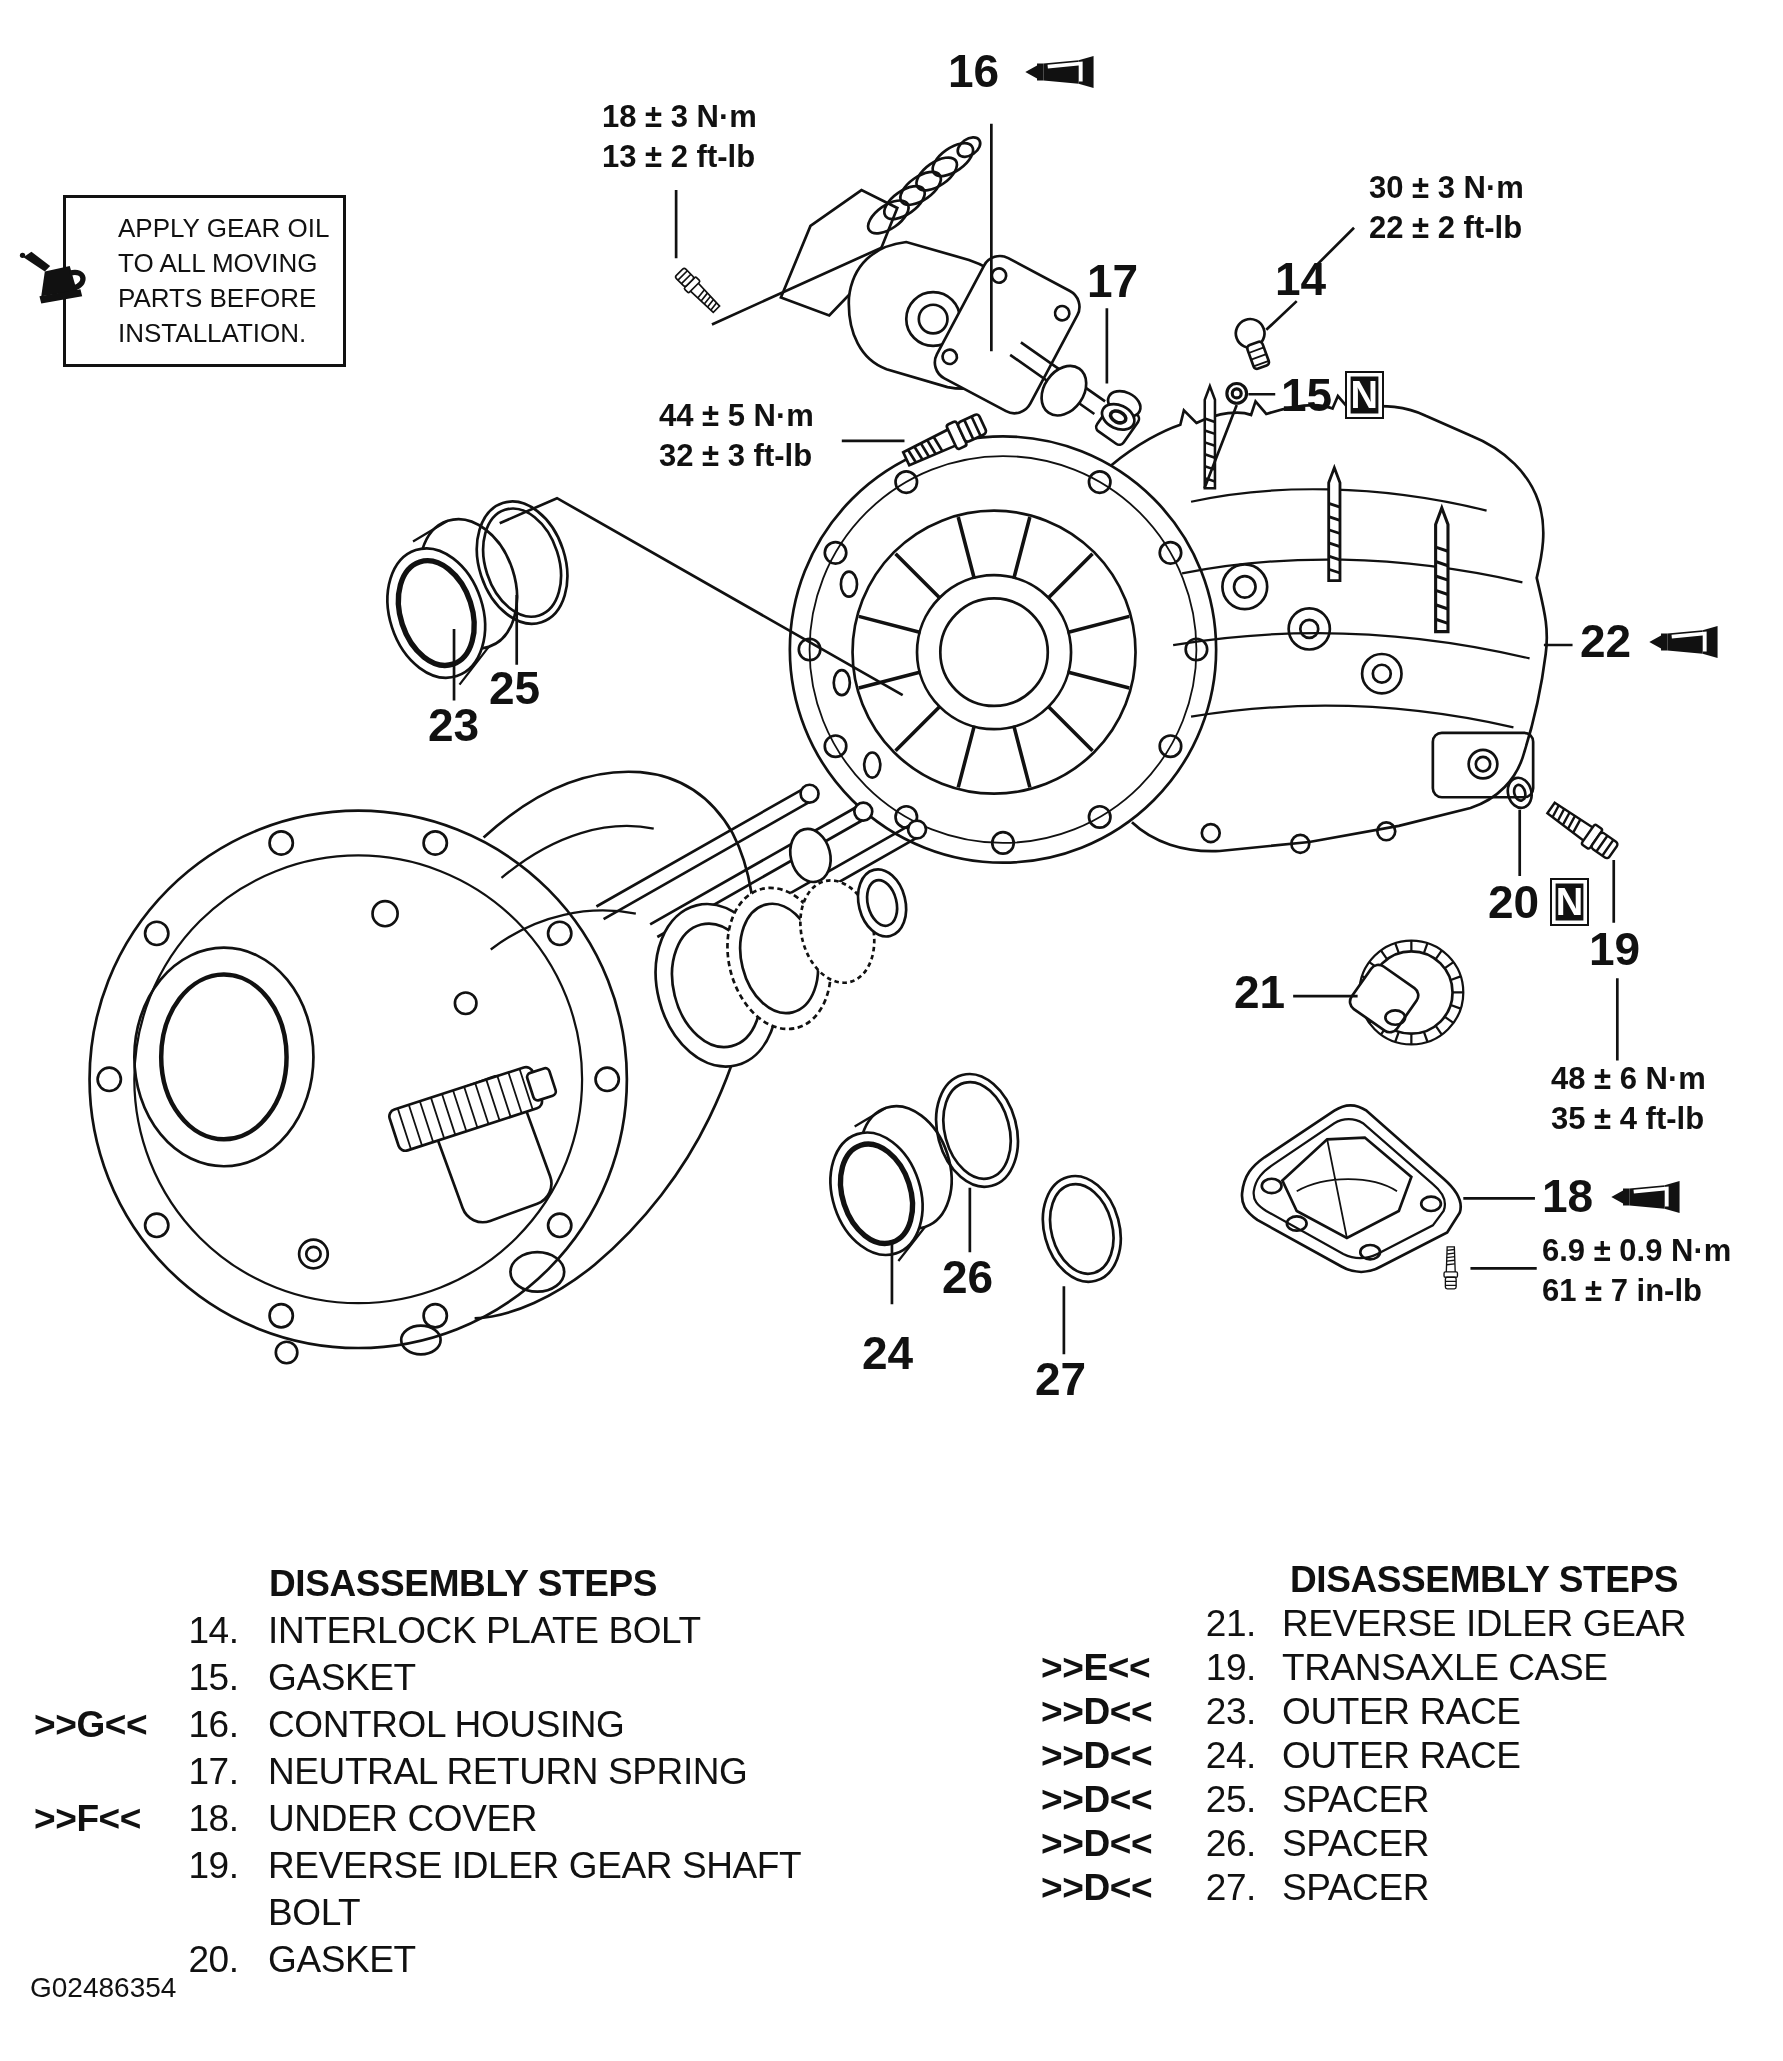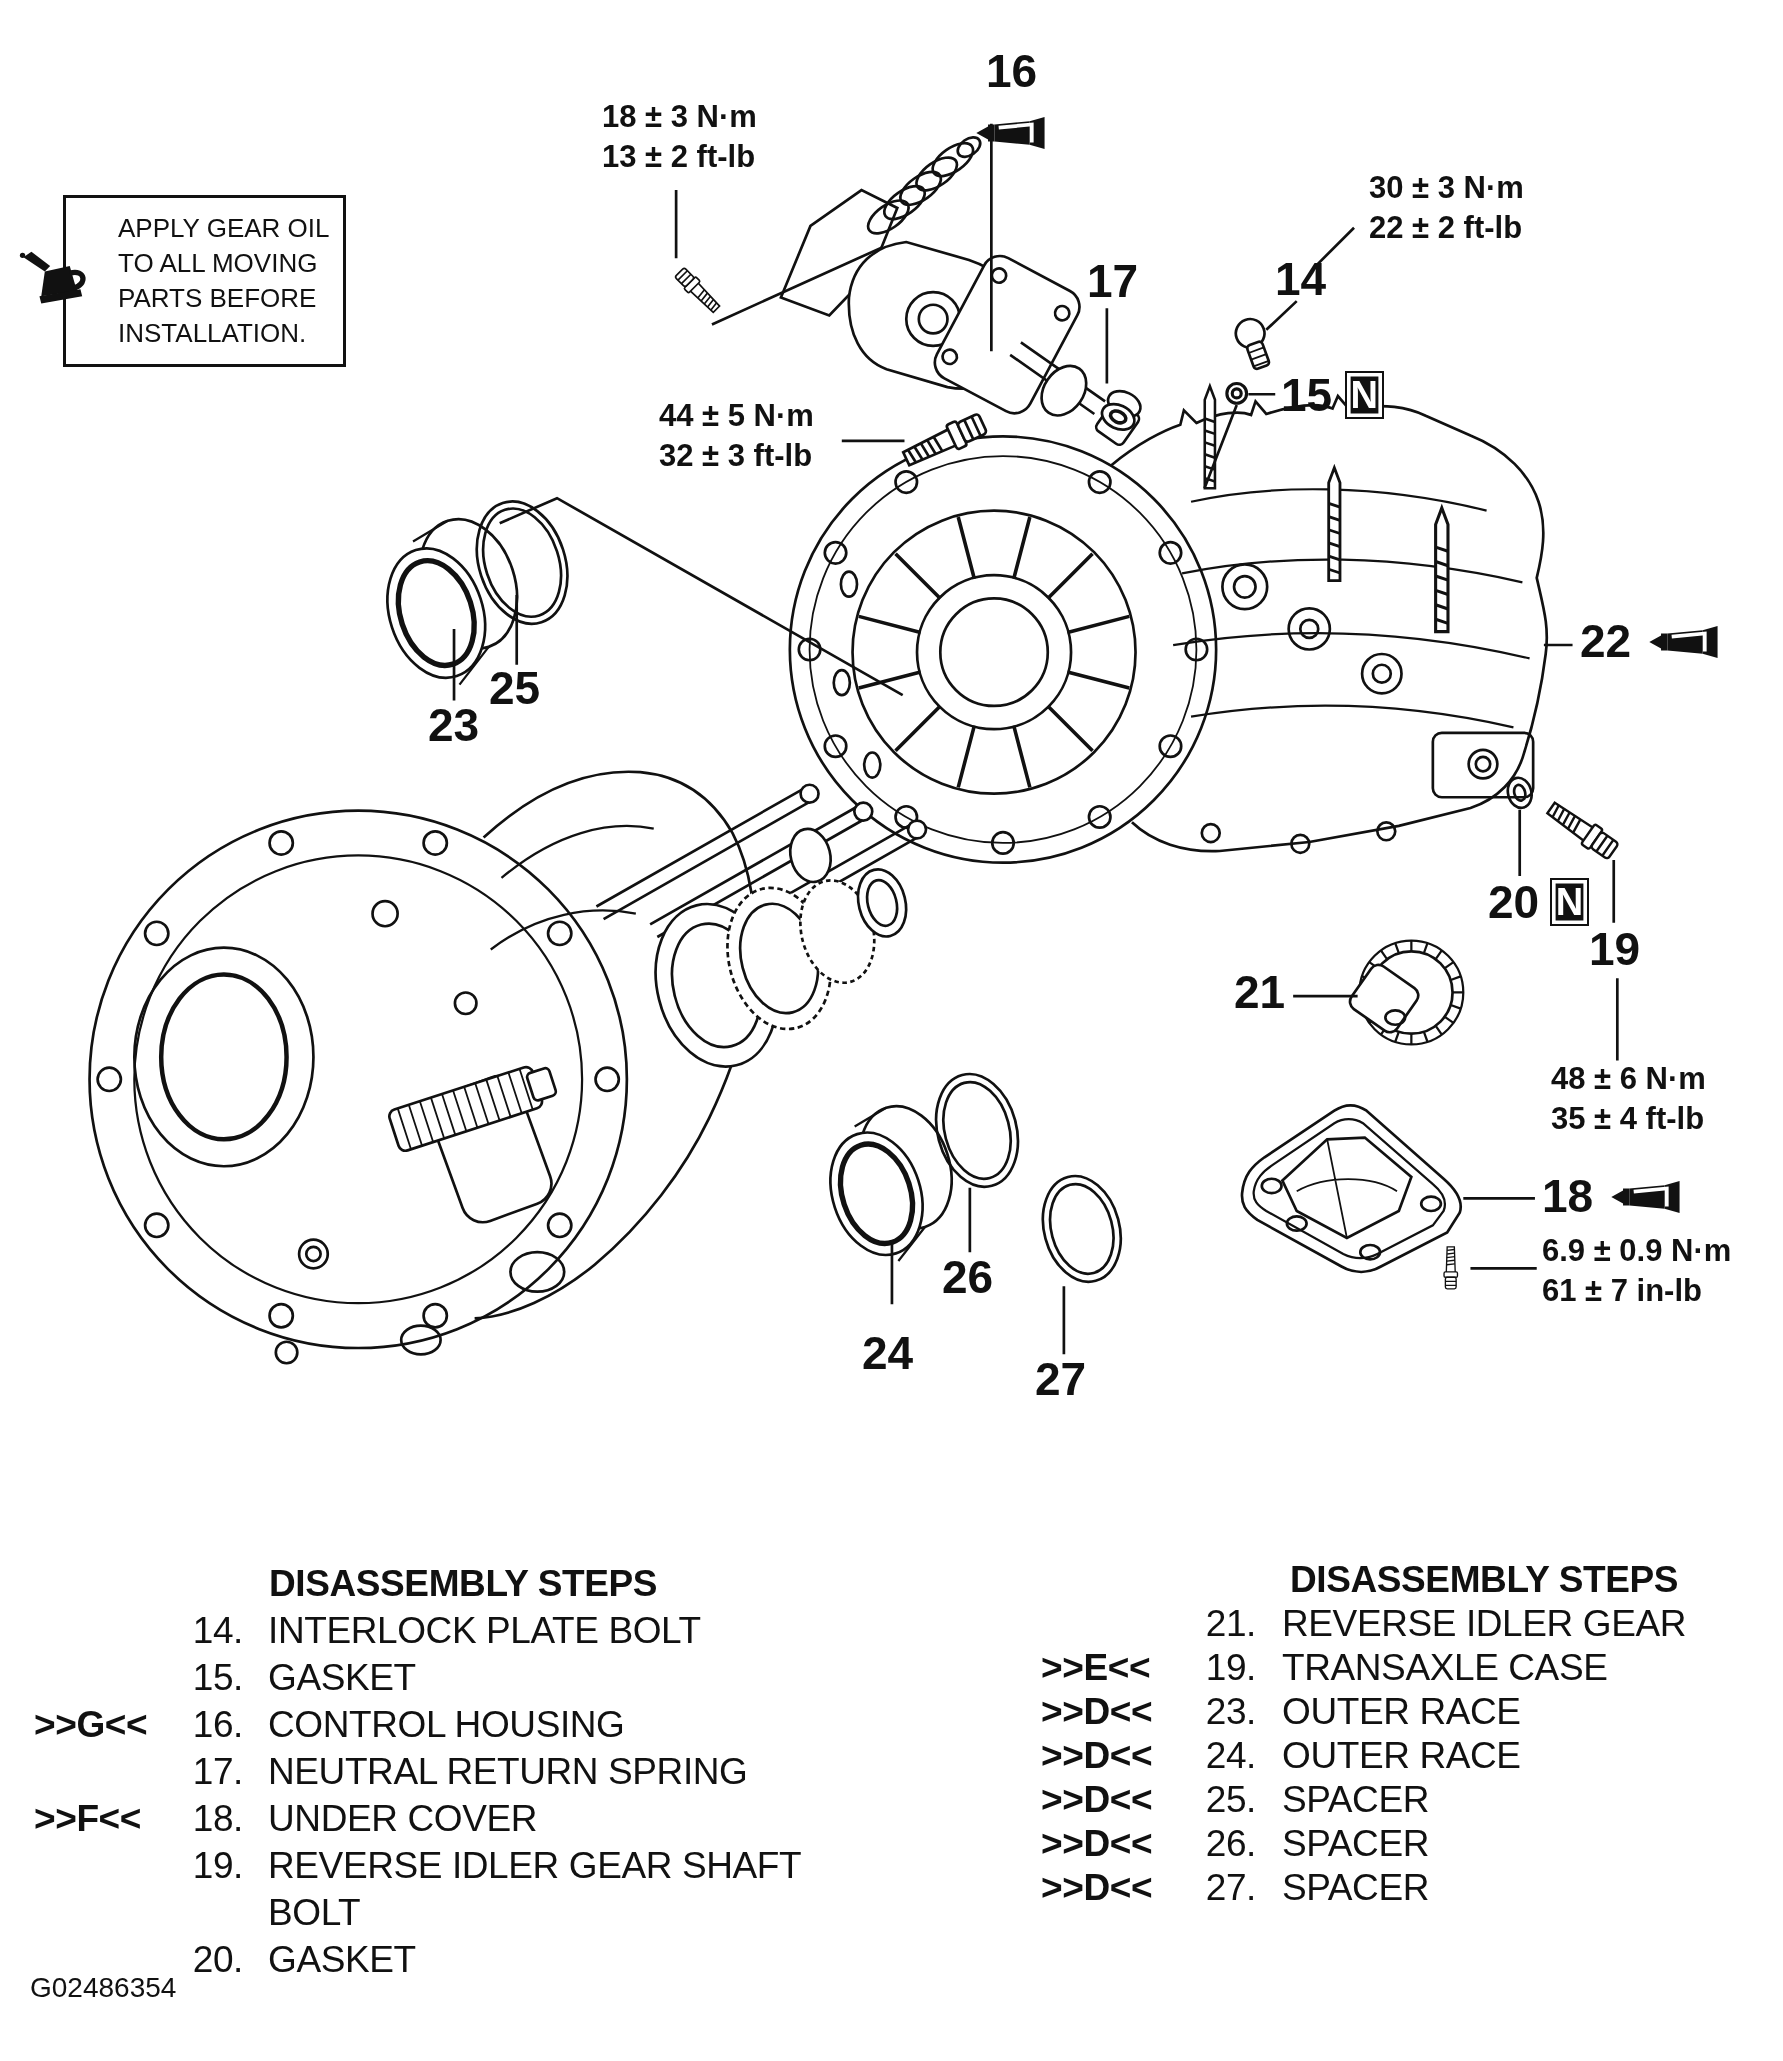--- a/index.html
+++ b/index.html
@@ -24,21 +24,21 @@
   .list-left{left:34px;top:1560px;width:788px;line-height:47px;}
   .list-right{left:1041px;top:1558px;width:734px;line-height:44px;}
   .list-hdr{font-weight:bold;white-space:nowrap;}
   .list-left .list-hdr{margin-left:235px;}
   .list-right .list-hdr{margin-left:249px;}
   .row{display:flex;align-items:flex-start;}
   .marker{font-weight:bold;flex:0 0 auto;}
   .list-left .marker{width:150px;}
   .list-right .marker{width:159px;}
   .num{flex:0 0 auto;text-align:right;}
-  .list-left .num{width:59px;}
+  .list-left .num{width:59px;text-align:center;}
   .list-right .num{width:56px;}
   .lbl{flex:0 0 auto;}
   .list-left .lbl{padding-left:25px;width:537px;}
   .list-right .lbl{padding-left:26px;width:484px;}
   .figcode{position:absolute;left:30px;top:1972px;font-size:28px;font-weight:400;}
 </style>
 </head>
 <body>
 
 <div class="page">
@@ -304,21 +304,21 @@
   </div>
   <div class="tnote" style="left:1551px;top:1059px;">
     <div>48 ± 6 N·m</div>
     <div>35 ± 4 ft-lb</div>
   </div>
   <div class="tnote" style="left:1542px;top:1231px;">
     <div>6.9 ± 0.9 N·m</div>
     <div>61 ± 7 in-lb</div>
   </div>
 
-  <div class="plabel" style="left:972px;top:48px;flex-direction:column;">
+  <div class="plabel" style="left:948px;top:48px;">
     <span>16</span>
     <svg width="79" height="32" viewBox="0 0 70 30">
       <path d="M2 15 L13 9 L13 7 L19 7 L19 23 L13 23 L13 21 Z" fill="#111"></path>
       <path d="M19 7 L52 4 L52 26 L19 23 Z" fill="#111"></path>
       <path d="M52 4 L66 0 L66 30 L52 26 Z" fill="#111"></path>
       <path d="M23 10 L54 7 L54 24" stroke="#fff" stroke-width="3.5" fill="none"></path>
     </svg>
   </div>
 
   <div class="plabel" style="left:1087px;top:258px;">

